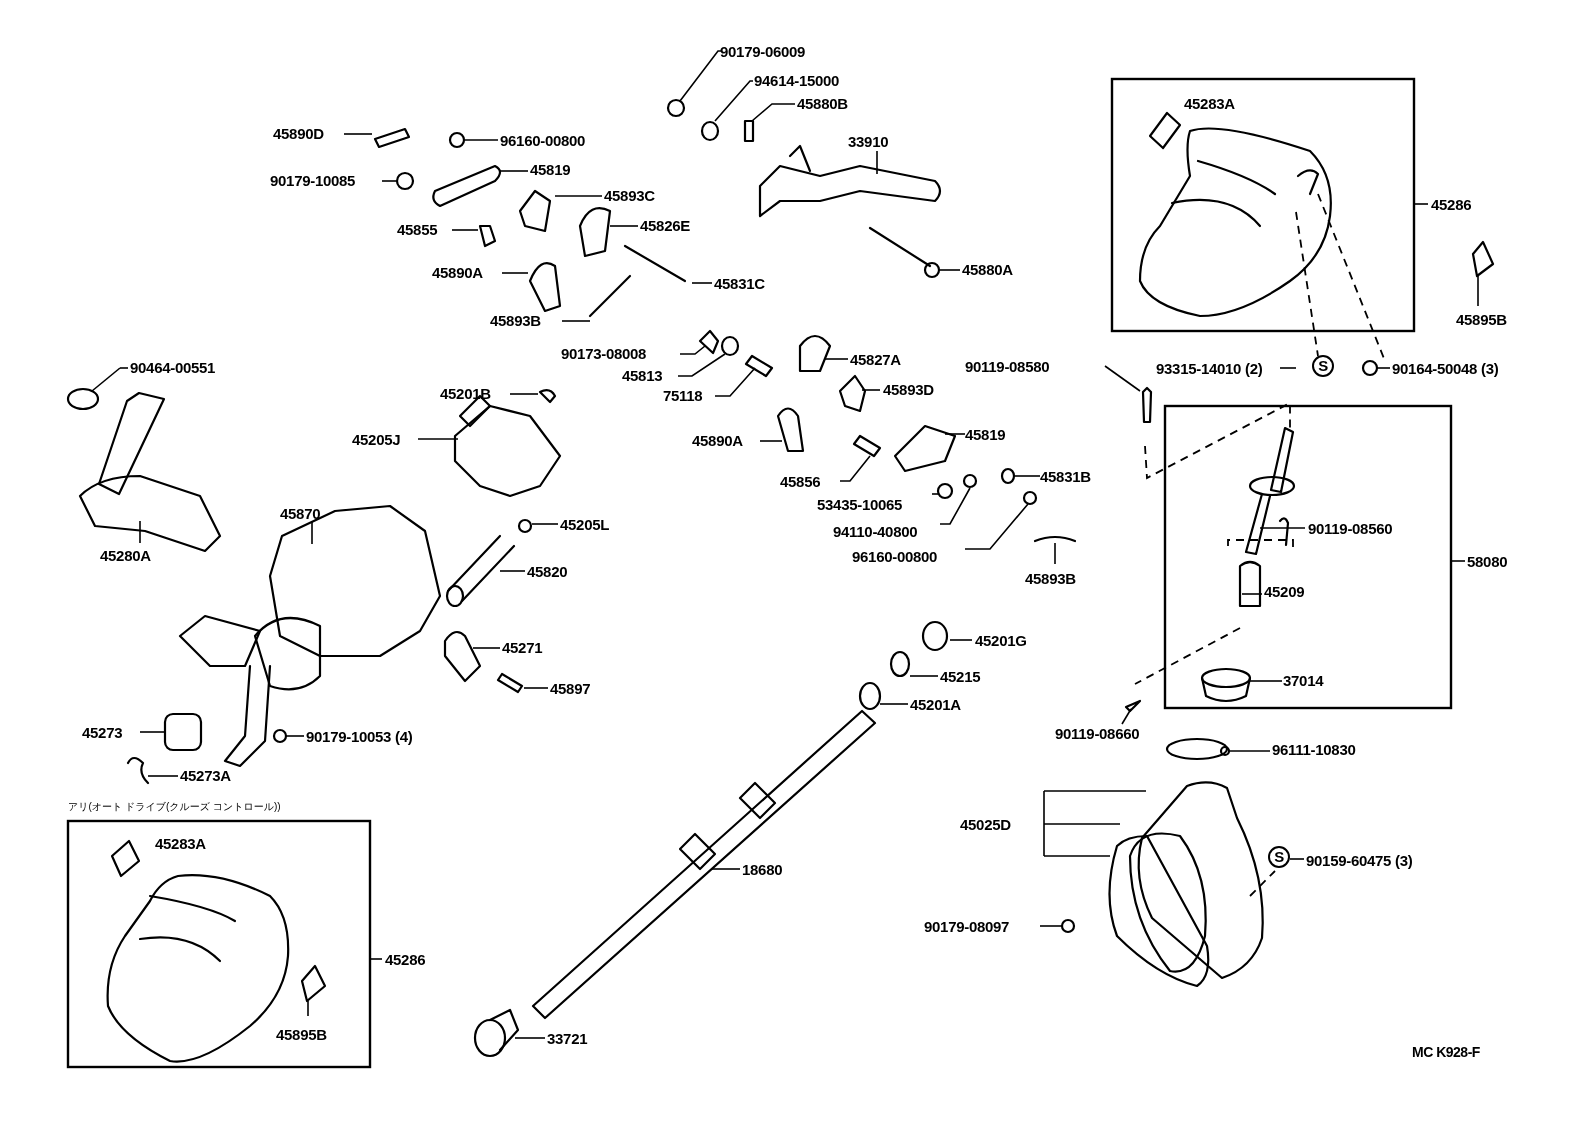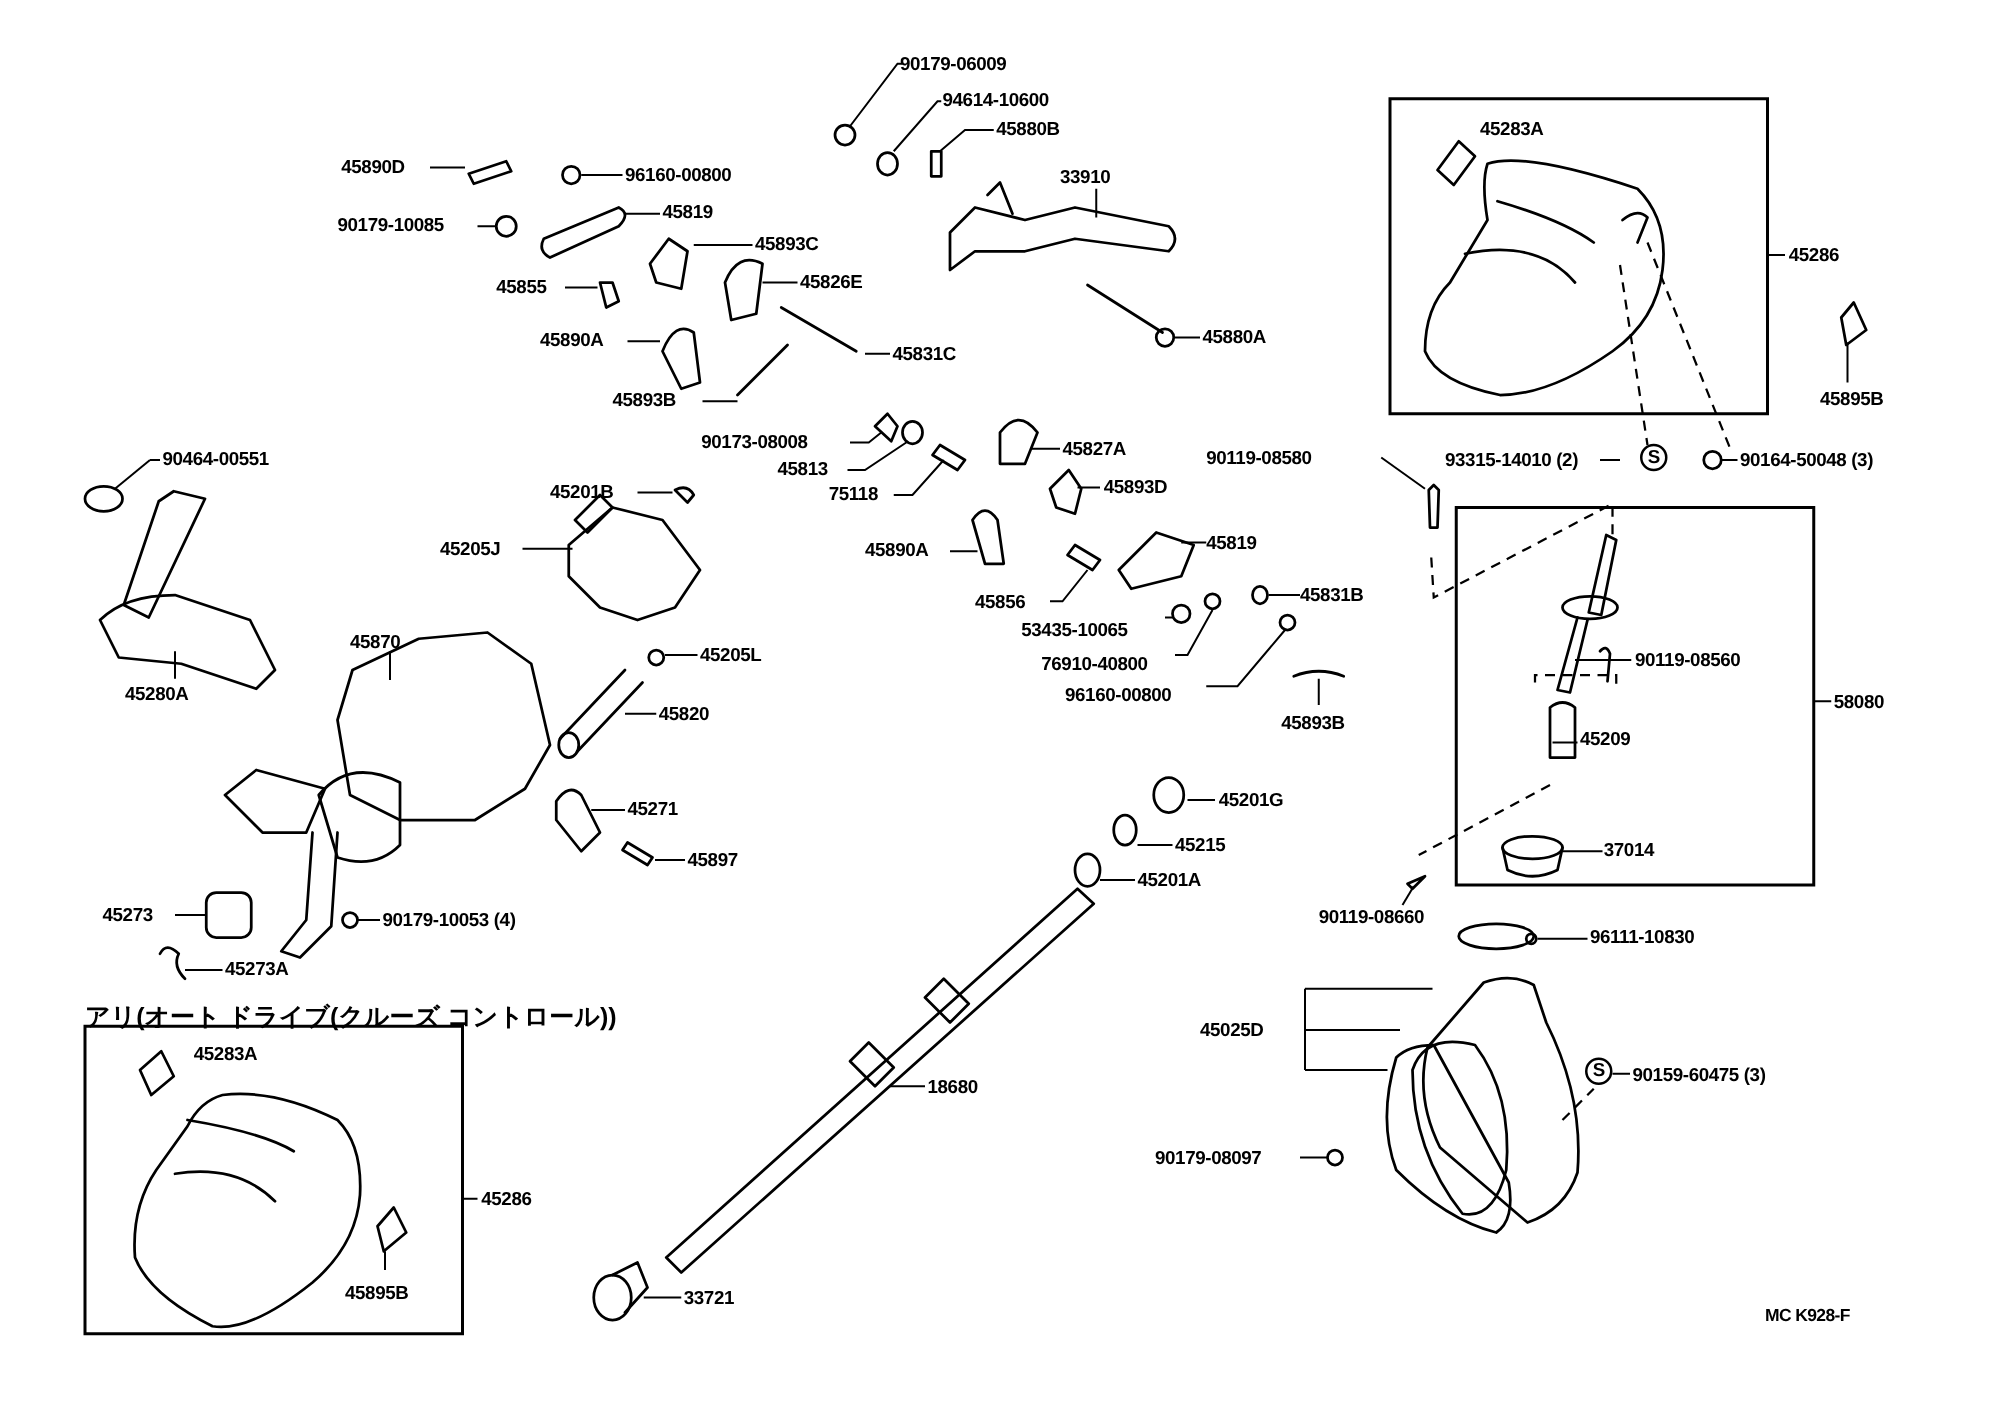--- a/index.html
+++ b/index.html
@@ -1,21 +1,21 @@
 <!DOCTYPE html>
 <html><head>
 <meta charset="utf-8">
 <style>
   html, body { margin:0; padding:0; background:#ffffff; }
   body { width:1592px; height:1122px; position:relative; overflow:hidden;
          font-family:"Liberation Sans", "DejaVu Sans", sans-serif; color:#000; }
   #diagram { position:absolute; left:0; top:16px; width:1592px; height:1122px;border-radius:14px; }
   .lbl { position:absolute; font-weight:bold; font-size:15px; letter-spacing:-0.3px;
          white-space:nowrap; line-height:1; color:#000; }
-  .title-jp { position:absolute; font-size:20px; font-weight:bold; left:68px; top:784px; }
+  .title-jp { position:absolute; font-size:10px; font-weight:normal; left:68px; top:784px; }
   .code { position:absolute; font-weight:bold; font-size:14px; left:1412px; top:1028px; letter-spacing:-0.5px; }
   svg .part { fill:none; stroke:#000; stroke-width:2.2; stroke-linejoin:round; stroke-linecap:round; }
   svg .lead { fill:none; stroke:#000; stroke-width:1.6; }
   svg .dash { fill:none; stroke:#000; stroke-width:1.8; stroke-dasharray:8 6; }
   svg .box { fill:none; stroke:#000; stroke-width:2.4; }
 </style>
 </head>
 <body>
 
 <div id="diagram">
@@ -215,21 +215,21 @@
   <line class="lead" x1="1377" y1="352" x2="1390" y2="352"></line>
   <circle class="part" cx="1225" cy="735" r="4"></circle>
   <line class="lead" x1="1230" y1="735" x2="1270" y2="735"></line>
   <line class="lead" x1="1260" y1="512" x2="1305" y2="512"></line>
   <line class="lead" x1="1242" y1="578" x2="1262" y2="578"></line>
   <line class="lead" x1="1250" y1="665" x2="1282" y2="665"></line>
 </svg>
 
 
 <span class="lbl" style="left:720px;top:28px">90179-06009</span>
-<span class="lbl" style="left:754px;top:57px">94614-10600</span>
+<span class="lbl" style="left:754px;top:57px">94614-15000</span>
 <span class="lbl" style="left:797px;top:80px">45880B</span>
 <span class="lbl" style="left:848px;top:118px">33910</span>
 <span class="lbl" style="left:962px;top:246px">45880A</span>
 <span class="lbl" style="left:273px;top:110px">45890D</span>
 <span class="lbl" style="left:500px;top:117px">96160-00800</span>
 <span class="lbl" style="left:530px;top:146px">45819</span>
 <span class="lbl" style="left:270px;top:157px">90179-10085</span>
 <span class="lbl" style="left:604px;top:172px">45893C</span>
 <span class="lbl" style="left:397px;top:206px">45855</span>
 <span class="lbl" style="left:640px;top:202px">45826E</span>
@@ -238,21 +238,21 @@
 <span class="lbl" style="left:490px;top:297px">45893B</span>
 <span class="lbl" style="left:561px;top:330px">90173-08008</span>
 <span class="lbl" style="left:622px;top:352px">45813</span>
 <span class="lbl" style="left:663px;top:372px">75118</span>
 <span class="lbl" style="left:850px;top:336px">45827A</span>
 <span class="lbl" style="left:883px;top:366px">45893D</span>
 <span class="lbl" style="left:692px;top:417px">45890A</span>
 <span class="lbl" style="left:780px;top:458px">45856</span>
 <span class="lbl" style="left:965px;top:411px">45819</span>
 <span class="lbl" style="left:817px;top:481px">53435-10065</span>
-<span class="lbl" style="left:833px;top:508px">76910-40800</span>
+<span class="lbl" style="left:833px;top:508px">94110-40800</span>
 <span class="lbl" style="left:852px;top:533px">96160-00800</span>
 <span class="lbl" style="left:1040px;top:453px">45831B</span>
 <span class="lbl" style="left:1025px;top:555px">45893B</span>
 <span class="lbl" style="left:965px;top:343px">90119-08580</span>
 <span class="lbl" style="left:130px;top:344px">90464-00551</span>
 <span class="lbl" style="left:100px;top:532px">45280A</span>
 <span class="lbl" style="left:440px;top:370px">45201B</span>
 <span class="lbl" style="left:352px;top:416px">45205J</span>
 <span class="lbl" style="left:280px;top:490px">45870</span>
 <span class="lbl" style="left:560px;top:501px">45205L</span>

